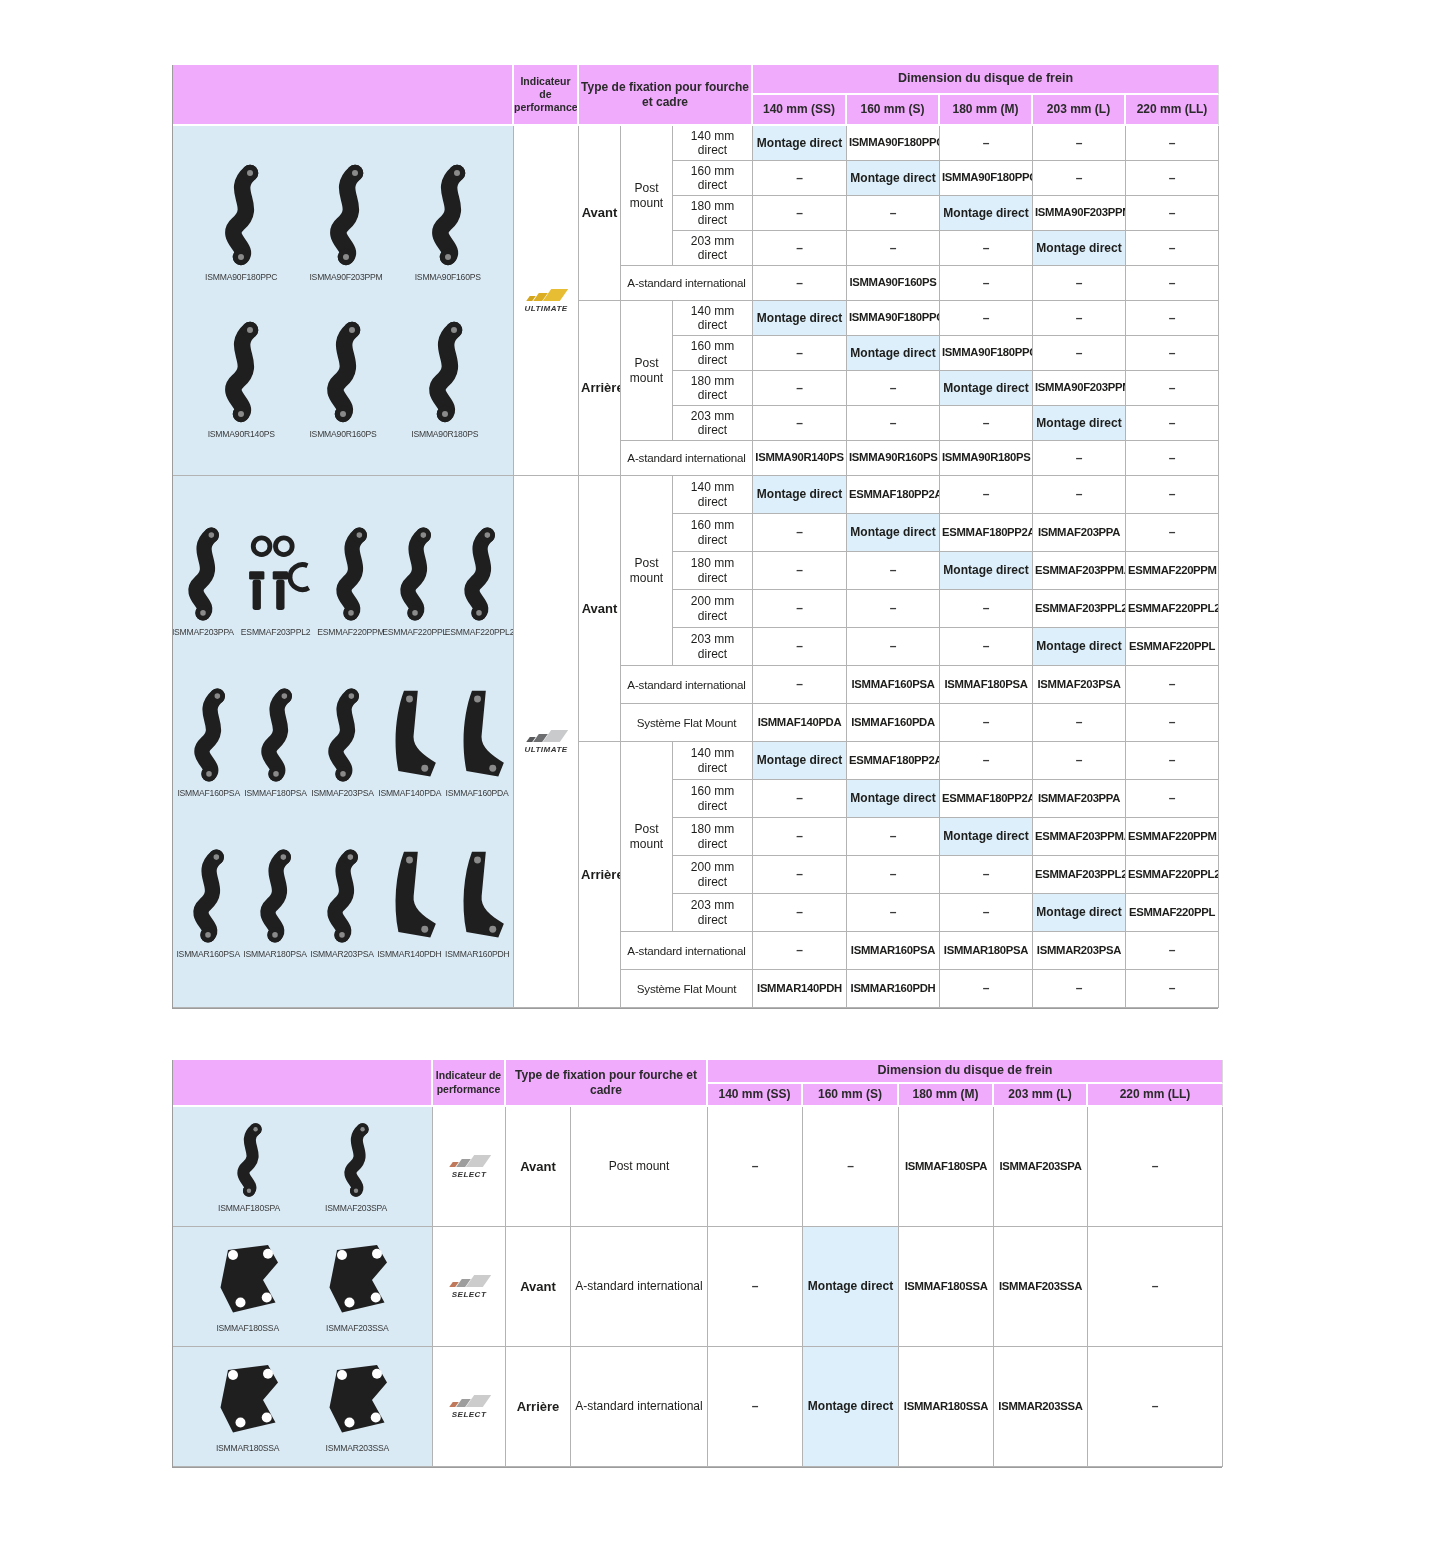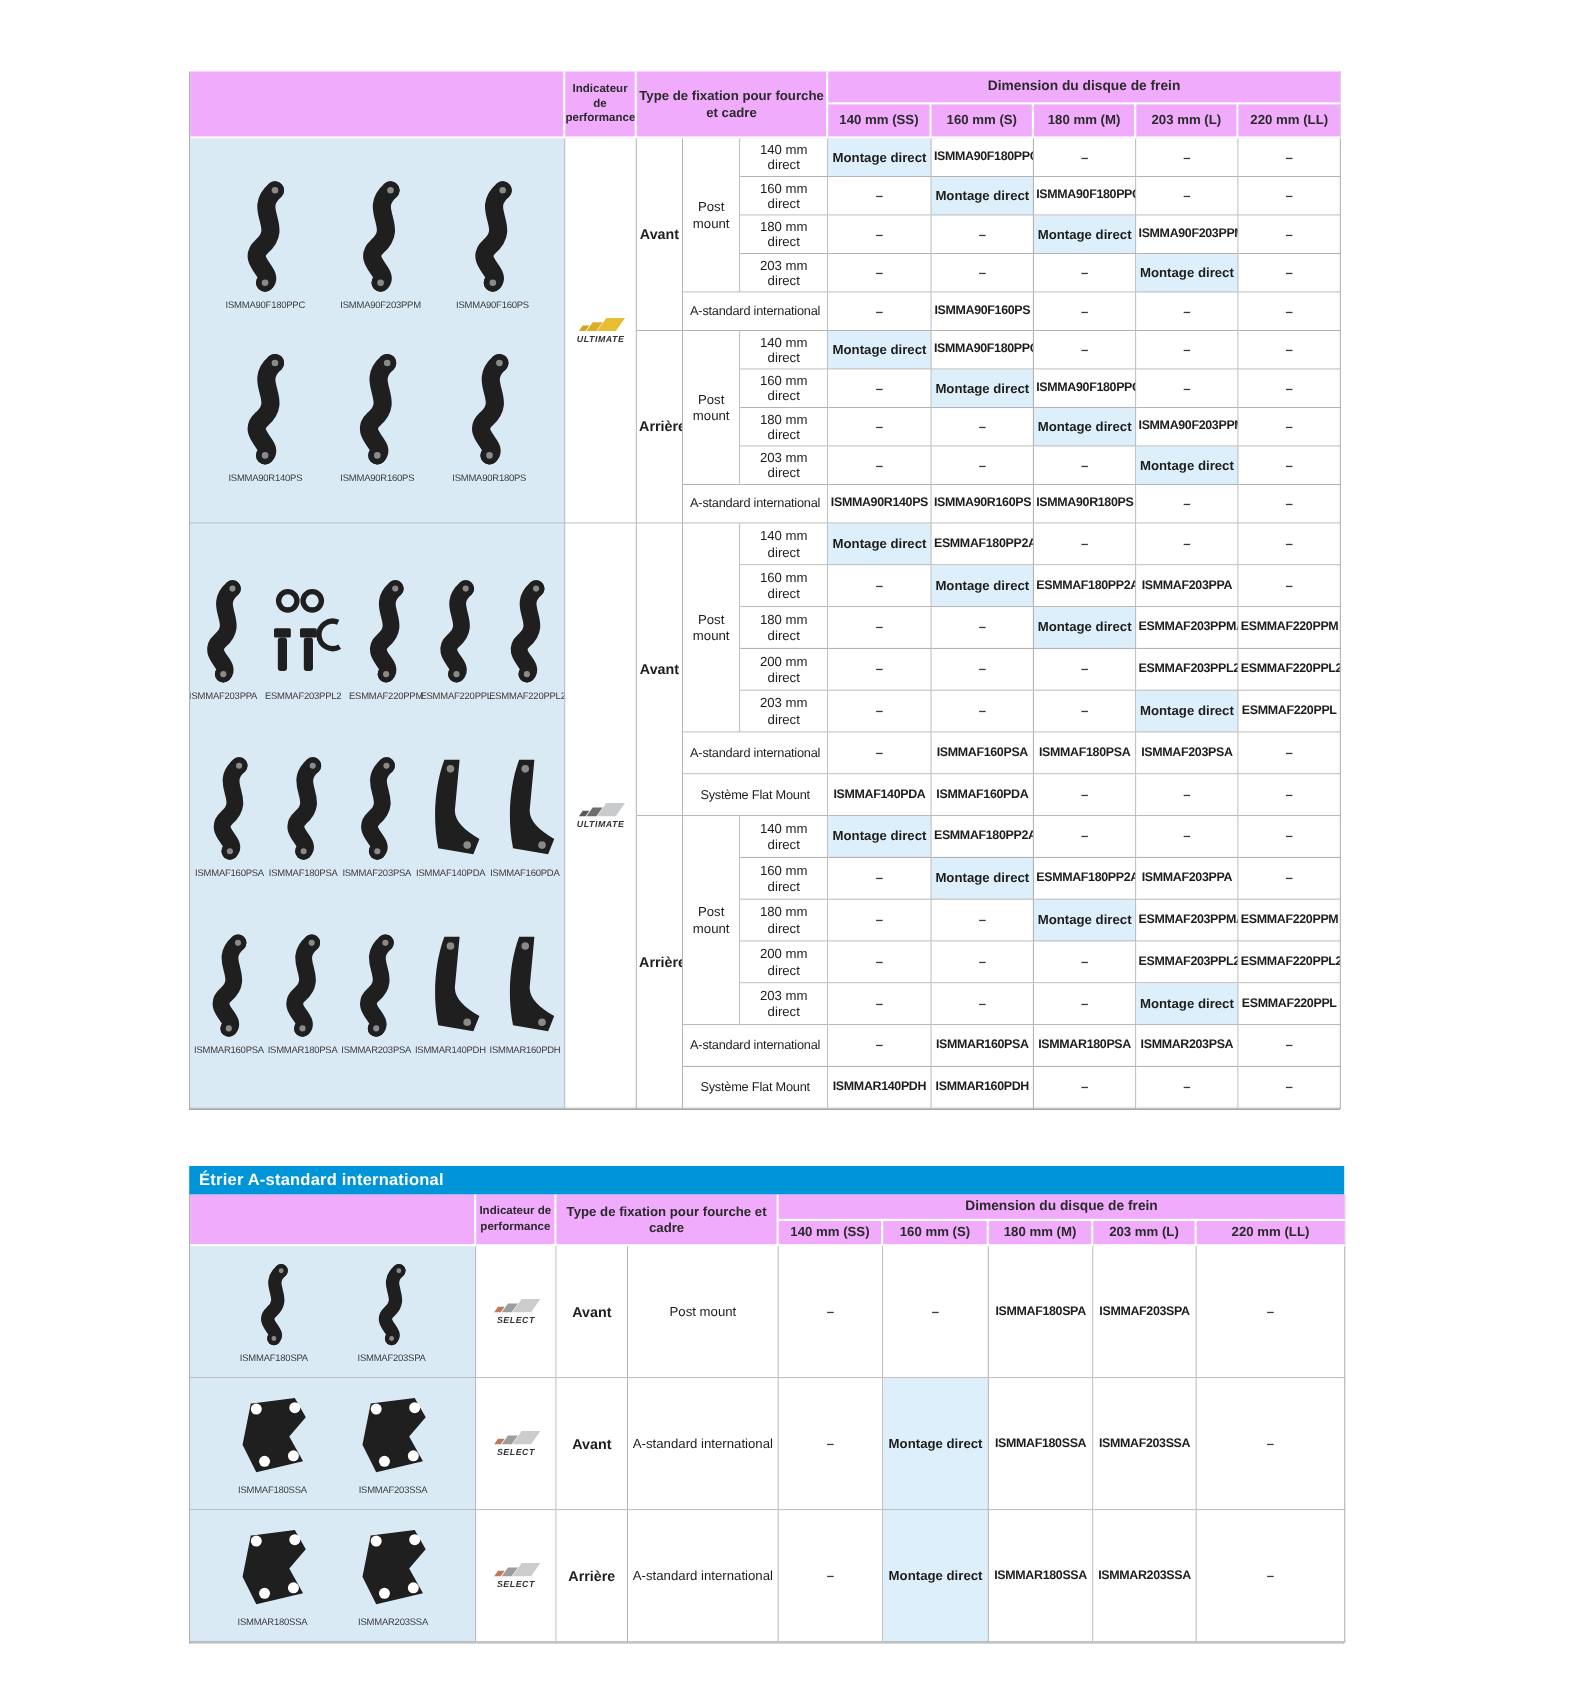--- a/index.html
+++ b/index.html
@@ -516,21 +516,20 @@
               <td class="val dash">–</td>
               <td class="val dash">–</td>
               <td class="val dash">–</td>
             </tr>
           </tbody>
         </table>
     </div>
   </section>
 
   <section class="sec sec-astd">
-    <div class="title-band">Étrier A-standard international</div>
     <div class="frame">
       <table id="as-table">
           <colgroup>
             <col style="width: 260px;">
             <col style="width: 73px;">
             <col style="width: 65px;">
             <col style="width: 137px;">
             <col style="width: 95px;">
             <col style="width: 96px;">
             <col style="width: 95px;">

